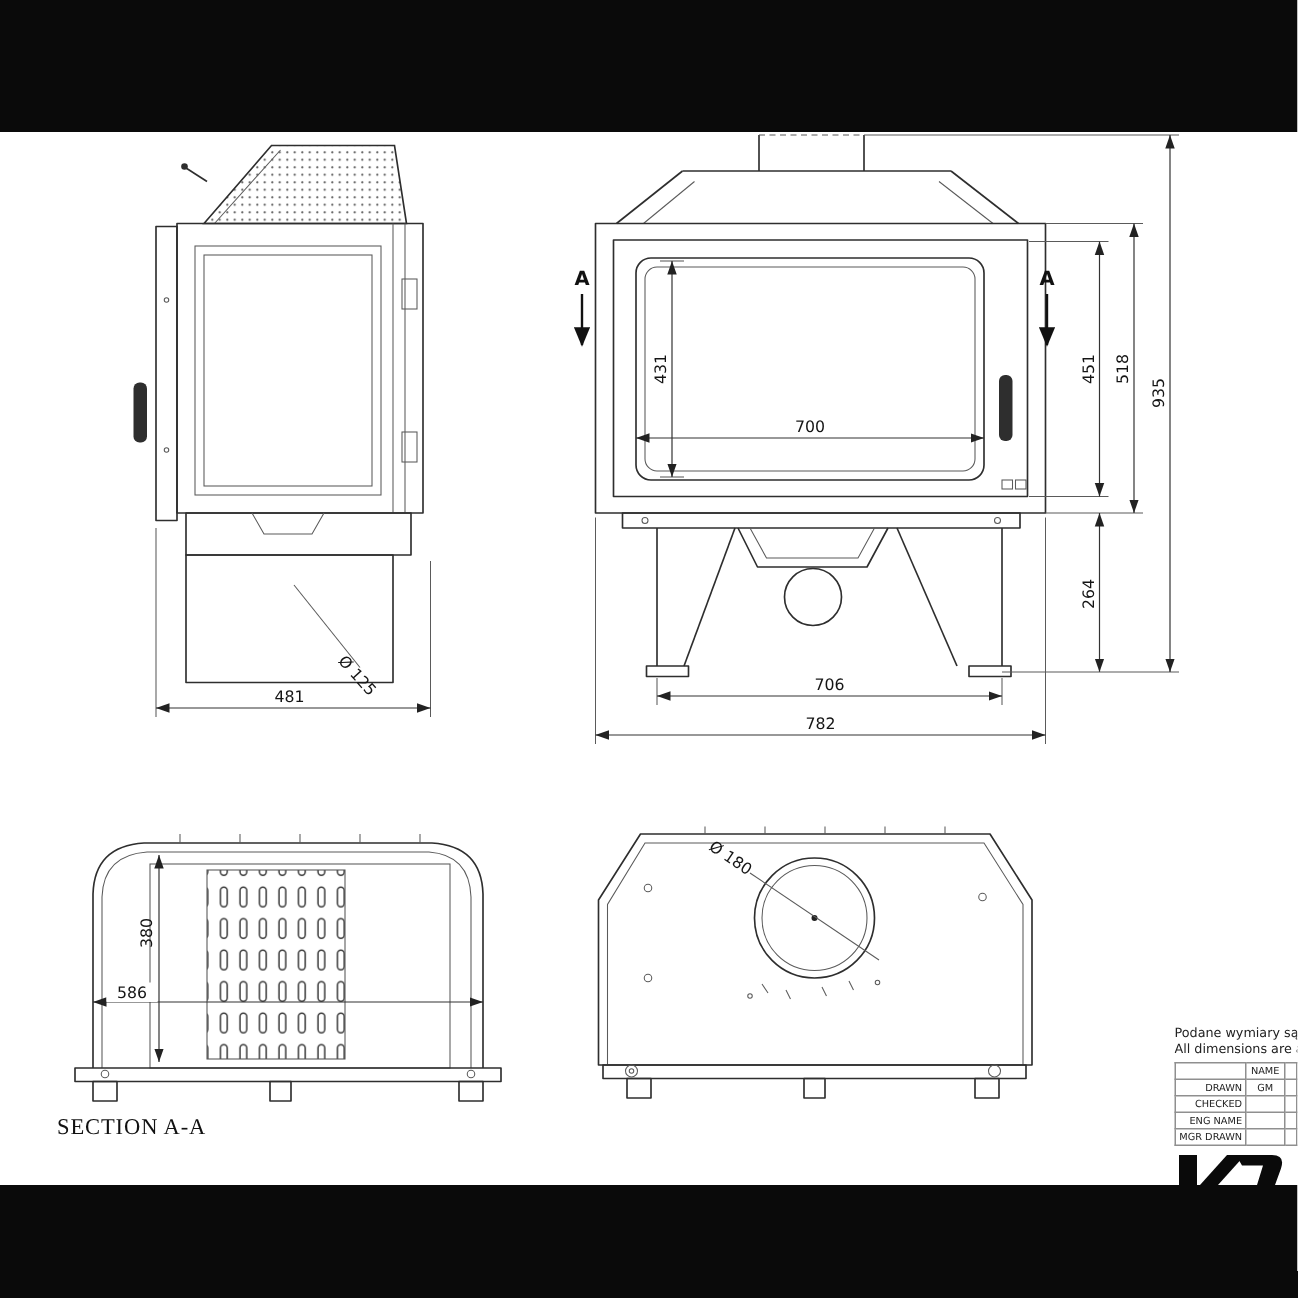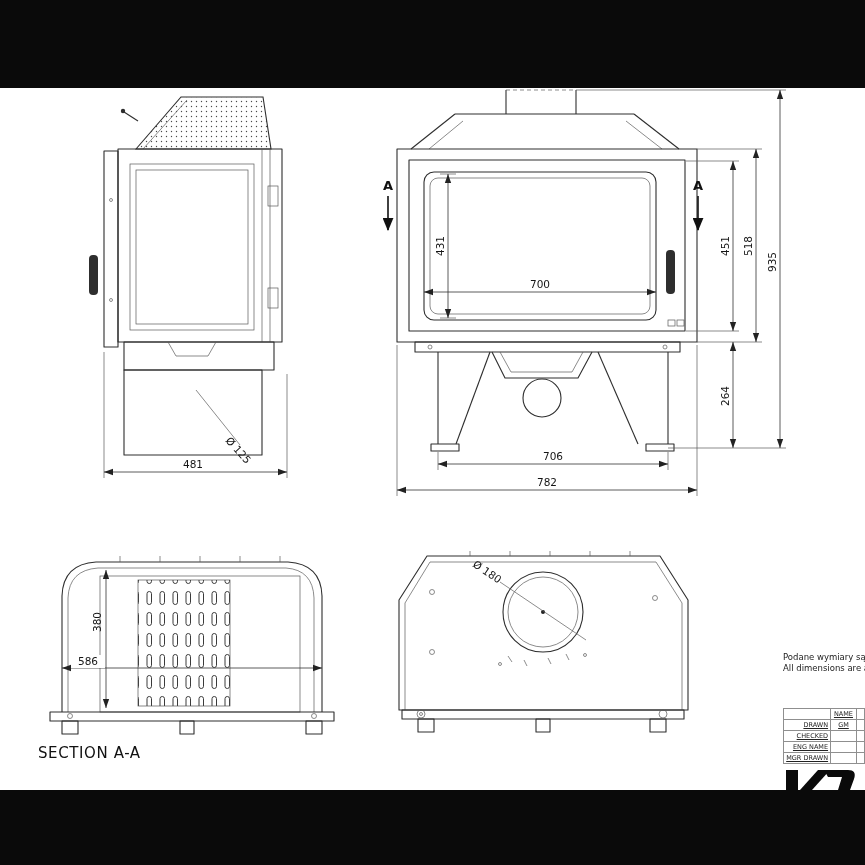--- a/index.html
+++ b/index.html
@@ -8,24 +8,24 @@
   .bar{position:absolute;left:0;width:865px;background:#0a0a0a;}
   .bar.top{top:0;height:88px;}
   .bar.bottom{top:790px;height:75px;}
   svg.sheet{position:absolute;left:0;top:0;}
   
   .ln{stroke:#2e2e2e;fill:none;stroke-width:1.1;stroke-linejoin:round;}
   .tn{stroke:#5a5a5a;fill:none;stroke-width:0.7;}
   .dm{stroke:#333;fill:none;stroke-width:0.8;}
   .dt{font:10.5px "DejaVu Sans",sans-serif;fill:#151515;stroke:none;}
   .sec{font:bold 13px "DejaVu Sans",sans-serif;fill:#111;stroke:none;}
-  .section-label{position:absolute;left:38px;top:744px;font-size:15px;letter-spacing:.6px;color:#111;}
-  .notes{position:absolute;left:783px;top:652px;width:82px;overflow:hidden;font-size:8.5px;line-height:11px;color:#222;white-space:nowrap;}
+  .section-label{position:absolute;left:38px;top:744px;font-size:15px;letter-spacing:.6px;color:#111;font-family:Liberation Serif, serif;}
+  .notes{position:absolute;left:783px;top:684px;width:82px;overflow:hidden;font-size:8.5px;line-height:11px;color:#222;white-space:nowrap;}
   table.titleblock{position:absolute;left:783px;top:708px;border-collapse:collapse;font-size:6.5px;color:#222;table-layout:fixed;}
-  table.titleblock td{border:0.6px solid #8f8f8f;height:10px;padding:0 2px;white-space:nowrap;overflow:hidden;text-decoration:underline;}
+  table.titleblock td{border:0.6px solid #8f8f8f;height:10px;padding:0 2px;white-space:nowrap;overflow:hidden;}
   td.c1{width:44px;text-align:right;}td.c2{width:38px;text-align:center;}td.c3{width:34px;}
   .logo{position:absolute;left:786px;top:770px;}
 </style>
 </head>
 <body>
 
 <div class="stage">
 
   <svg class="sheet" width="865" height="865" viewBox="0 0 865 865">
     <defs>

